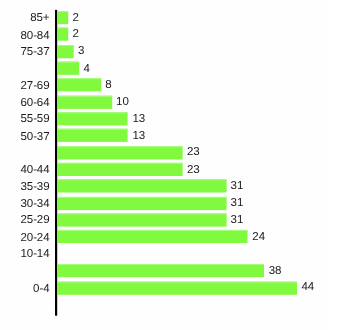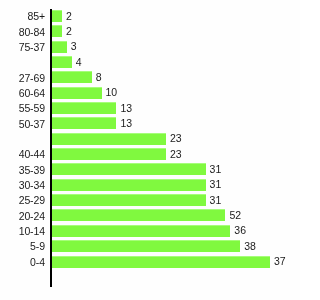--- a/index.html
+++ b/index.html
@@ -160,38 +160,33 @@
         <div class="cat-label">25-29</div>
         <div class="bar-wrap">
           <div class="bar" style="width: 153.591px; background: rgb(128, 249, 63); border-top-color: rgb(166, 253, 122);"></div>
           <div class="val-label">31</div>
         </div>
       </div>
       <div class="row">
         <div class="cat-label">20-24</div>
         <div class="bar-wrap">
           <div class="bar" style="width: 173.409px; background: rgb(128, 249, 63); border-top-color: rgb(166, 253, 122);"></div>
-          <div class="val-label">52</div>
+          <div class="val-label">24</div>
         </div>
       </div>
       <div class="row">
         <div class="cat-label">10-14</div>
-        <div class="bar-wrap">
-          <div class="bar" style="width: 178.364px; background: rgb(128, 249, 63); border-top-color: rgb(166, 253, 122);"></div>
-          <div class="val-label">36</div>
-        </div>
       </div>
       <div class="row">
-        <div class="cat-label">5-9</div>
         <div class="bar-wrap">
           <div class="bar" style="width: 188.273px; background: rgb(128, 249, 63); border-top-color: rgb(166, 253, 122);"></div>
           <div class="val-label">38</div>
         </div>
       </div>
       <div class="row">
         <div class="cat-label">0-4</div>
         <div class="bar-wrap">
           <div class="bar" style="width: 218px; background: rgb(128, 249, 63); border-top-color: rgb(166, 253, 122);"></div>
-          <div class="val-label">37</div>
+          <div class="val-label">44</div>
         </div>
       </div>
     </div>
 </div>
 
 </body></html>

